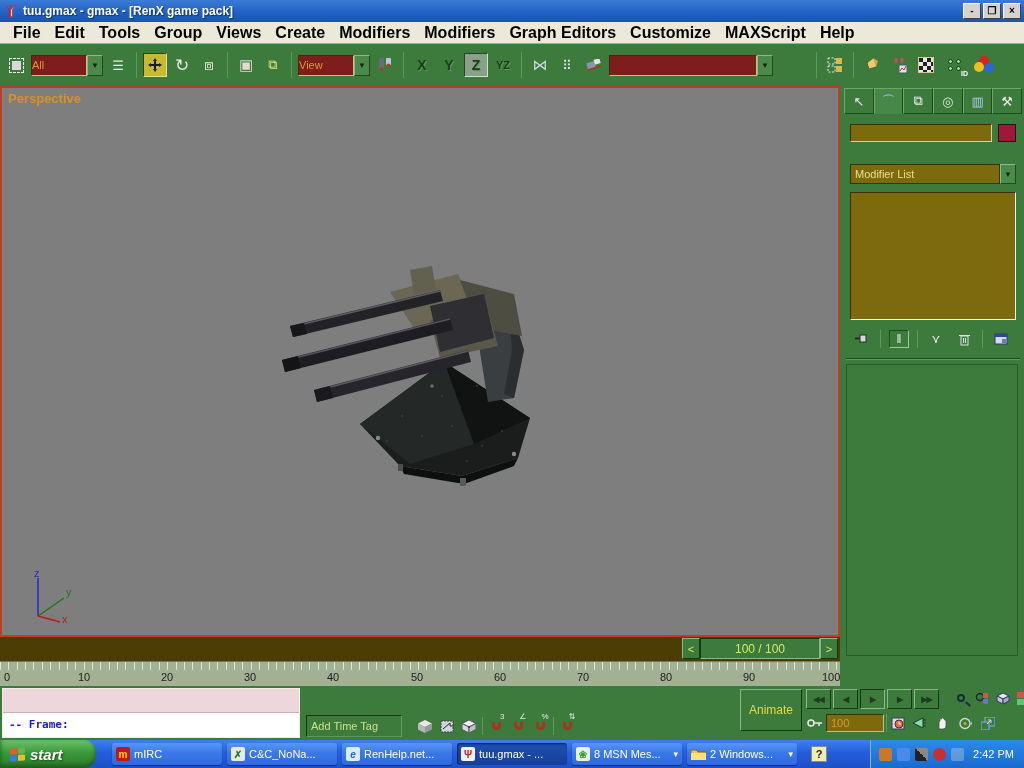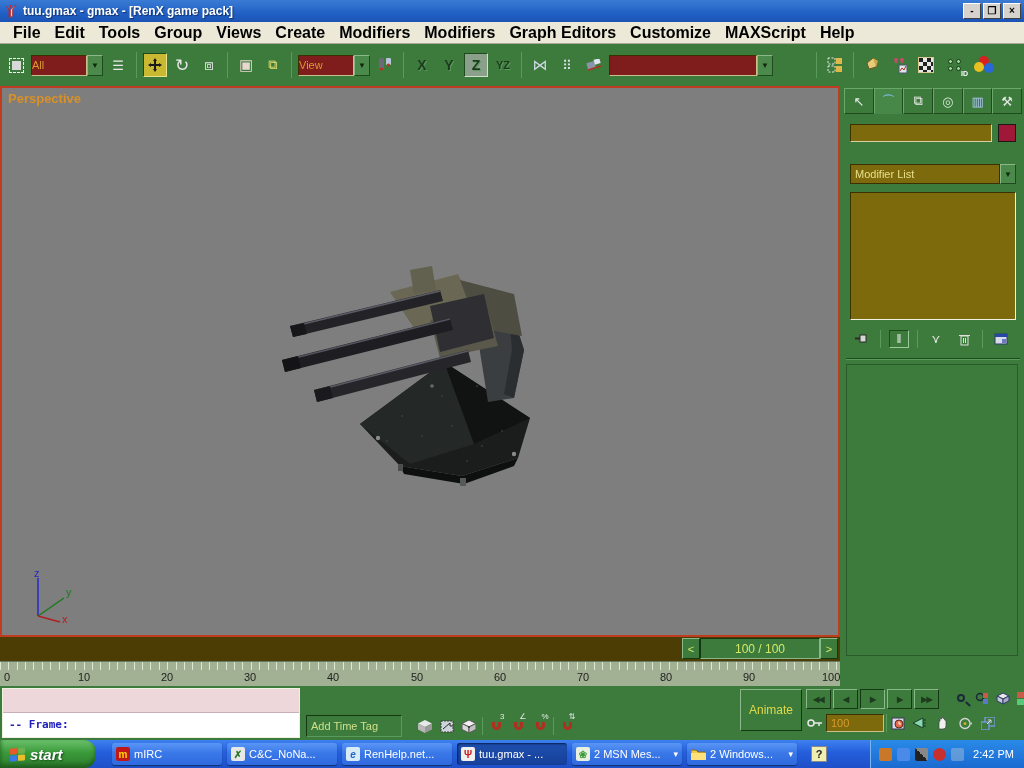--- a/index.html
+++ b/index.html
@@ -605,21 +605,21 @@
   <div class="taskbtn">
     <span class="tb-ico" style="background:#d8ecf8;color:#2868c8;font-style:italic">e</span>
     <span>RenHelp.net...</span>
   </div>
   <div class="taskbtn active">
     <span class="tb-ico" style="background:#f0f0f0;color:#c82020">Ψ</span>
     <span>tuu.gmax - ...</span>
   </div>
   <div class="taskbtn">
     <span class="tb-ico" style="background:#e8f0e0;color:#3a9a3a">❀</span>
-    <span>2 MSN Mes...</span>
+    <span>8 MSN Mes...</span>
     <span class="chev">▾</span>
   </div>
   <div class="taskbtn">
     <svg width="15" height="12" viewBox="0 0 15 12">
       <path d="M0 2 L5 2 L7 4 L15 4 L15 12 L0 12 Z" fill="#f0c84a" stroke="#8a6a1a"></path>
       <path d="M0 5 L15 5 L15 12 L0 12 Z" fill="#ffe07a"></path>
     </svg>
     <span>2 Windows...</span>
     <span class="chev">▾</span>
   </div>

